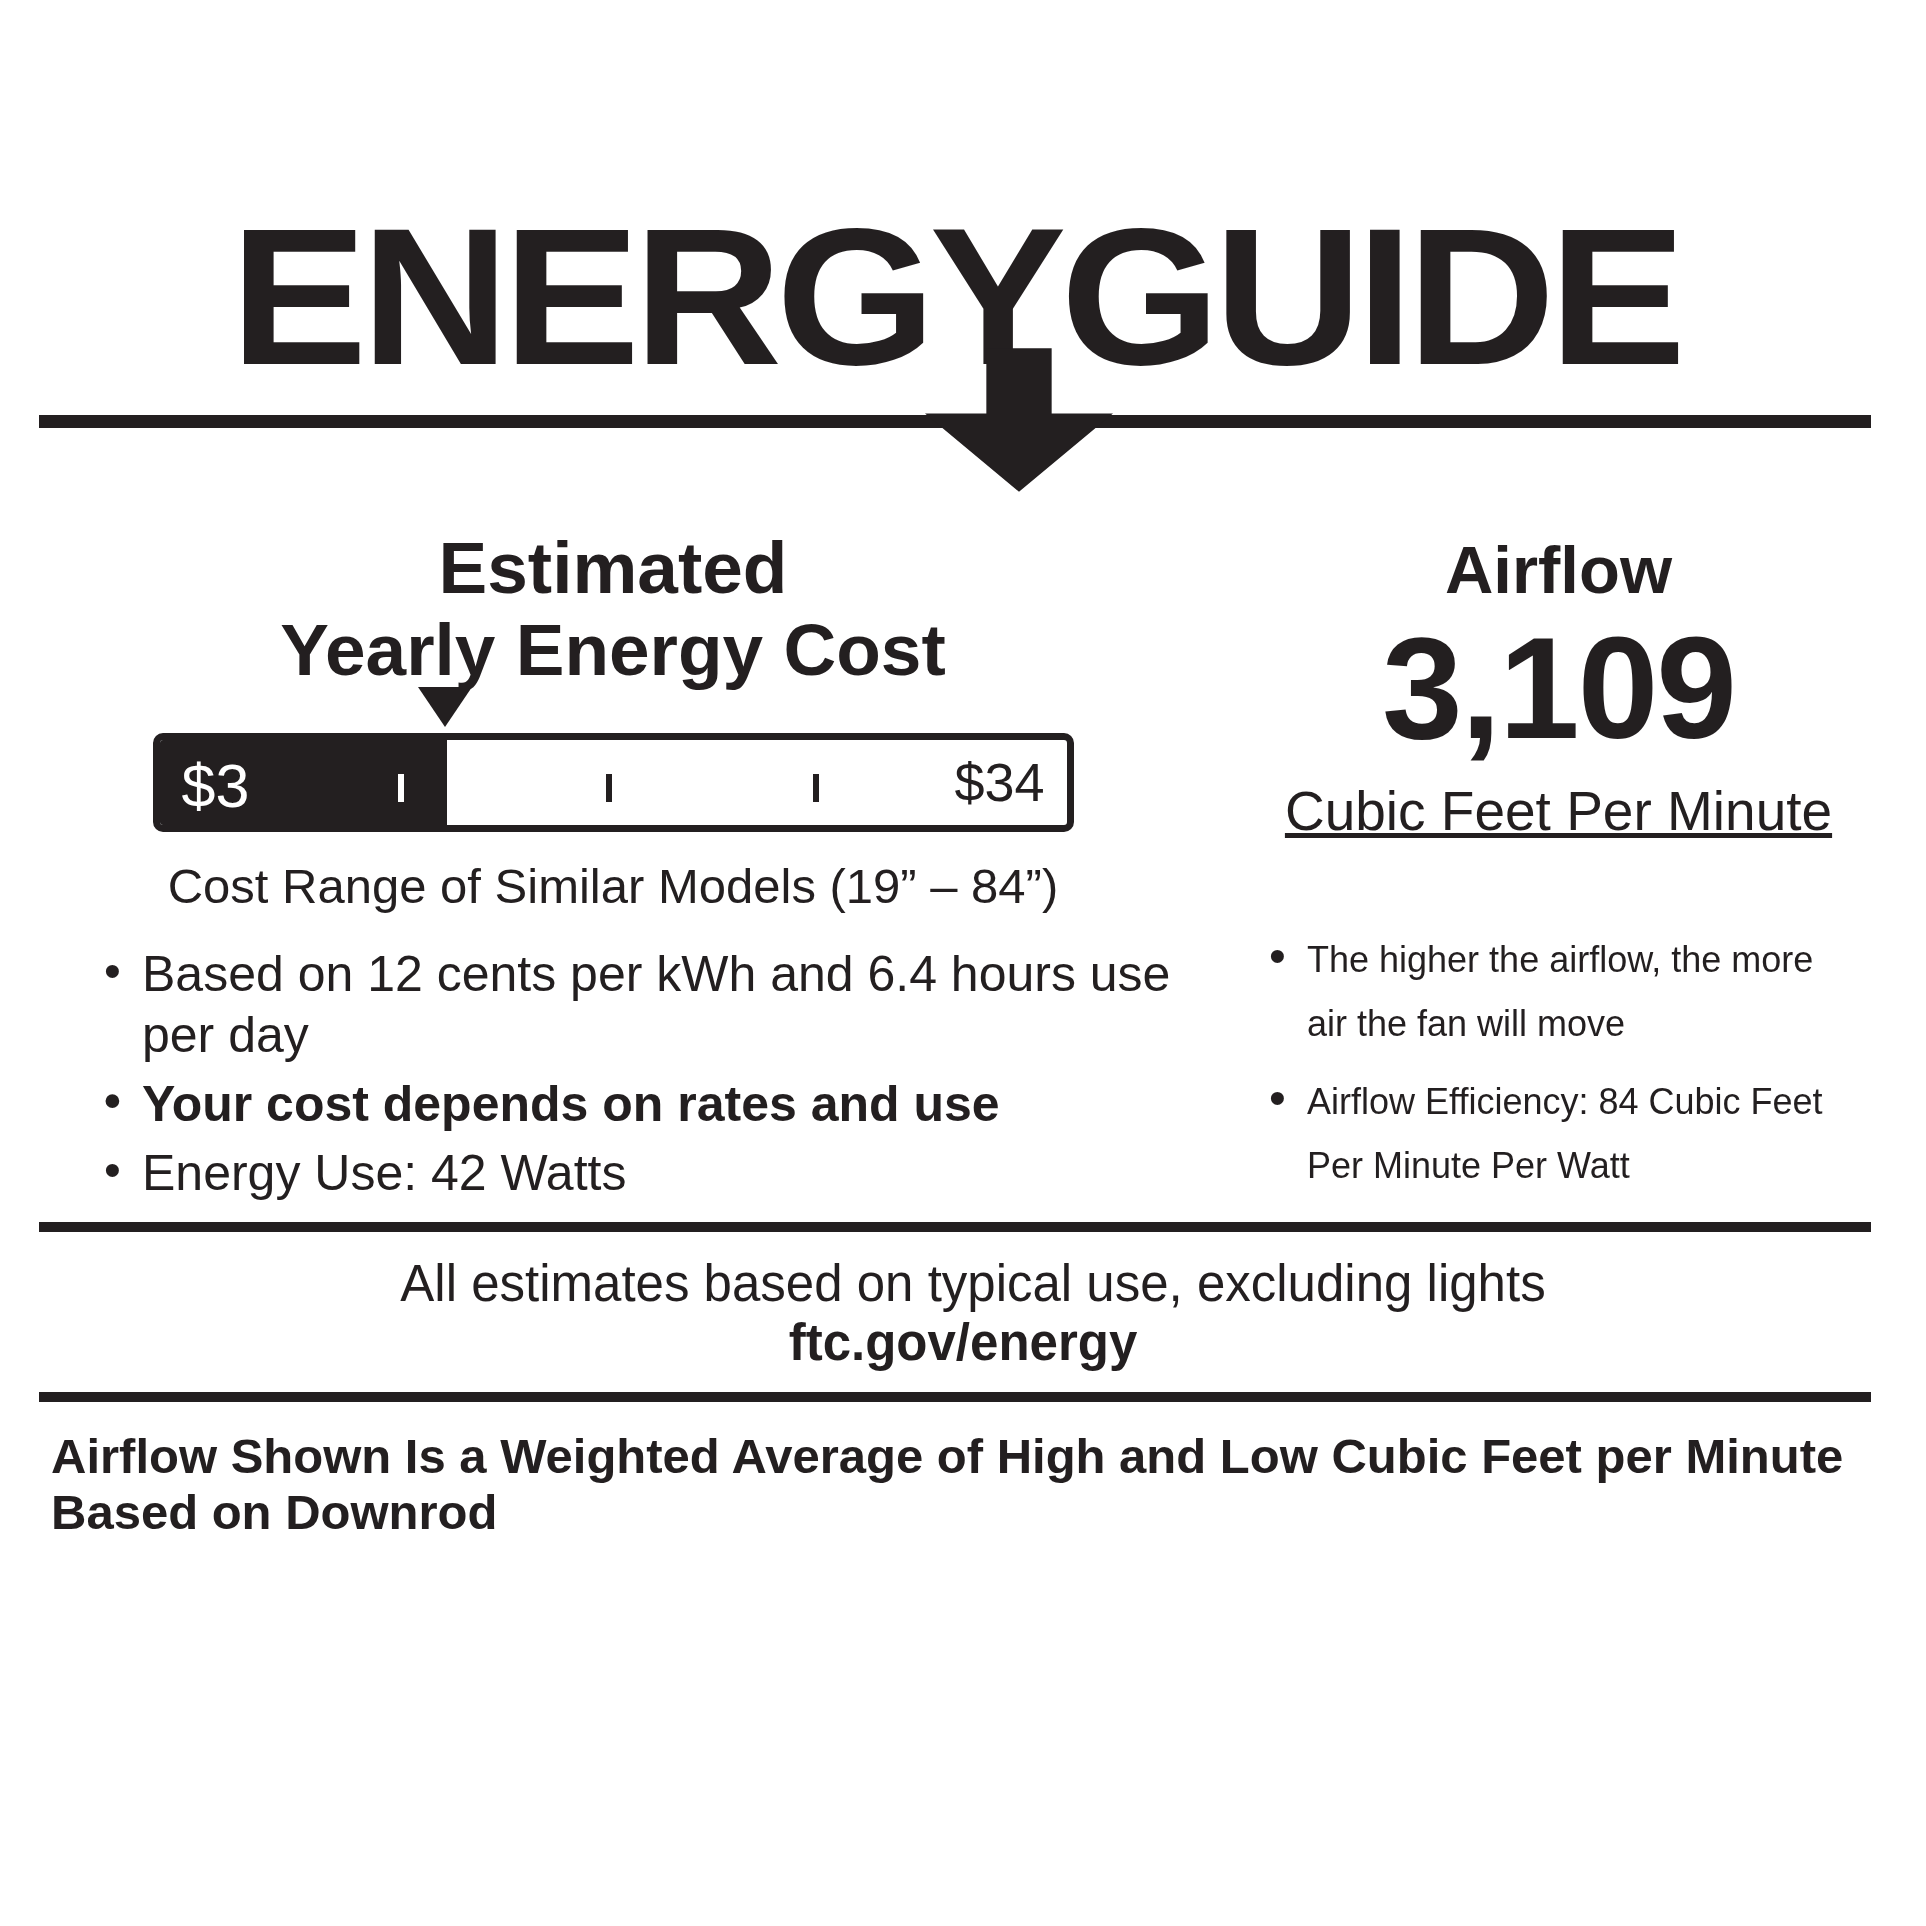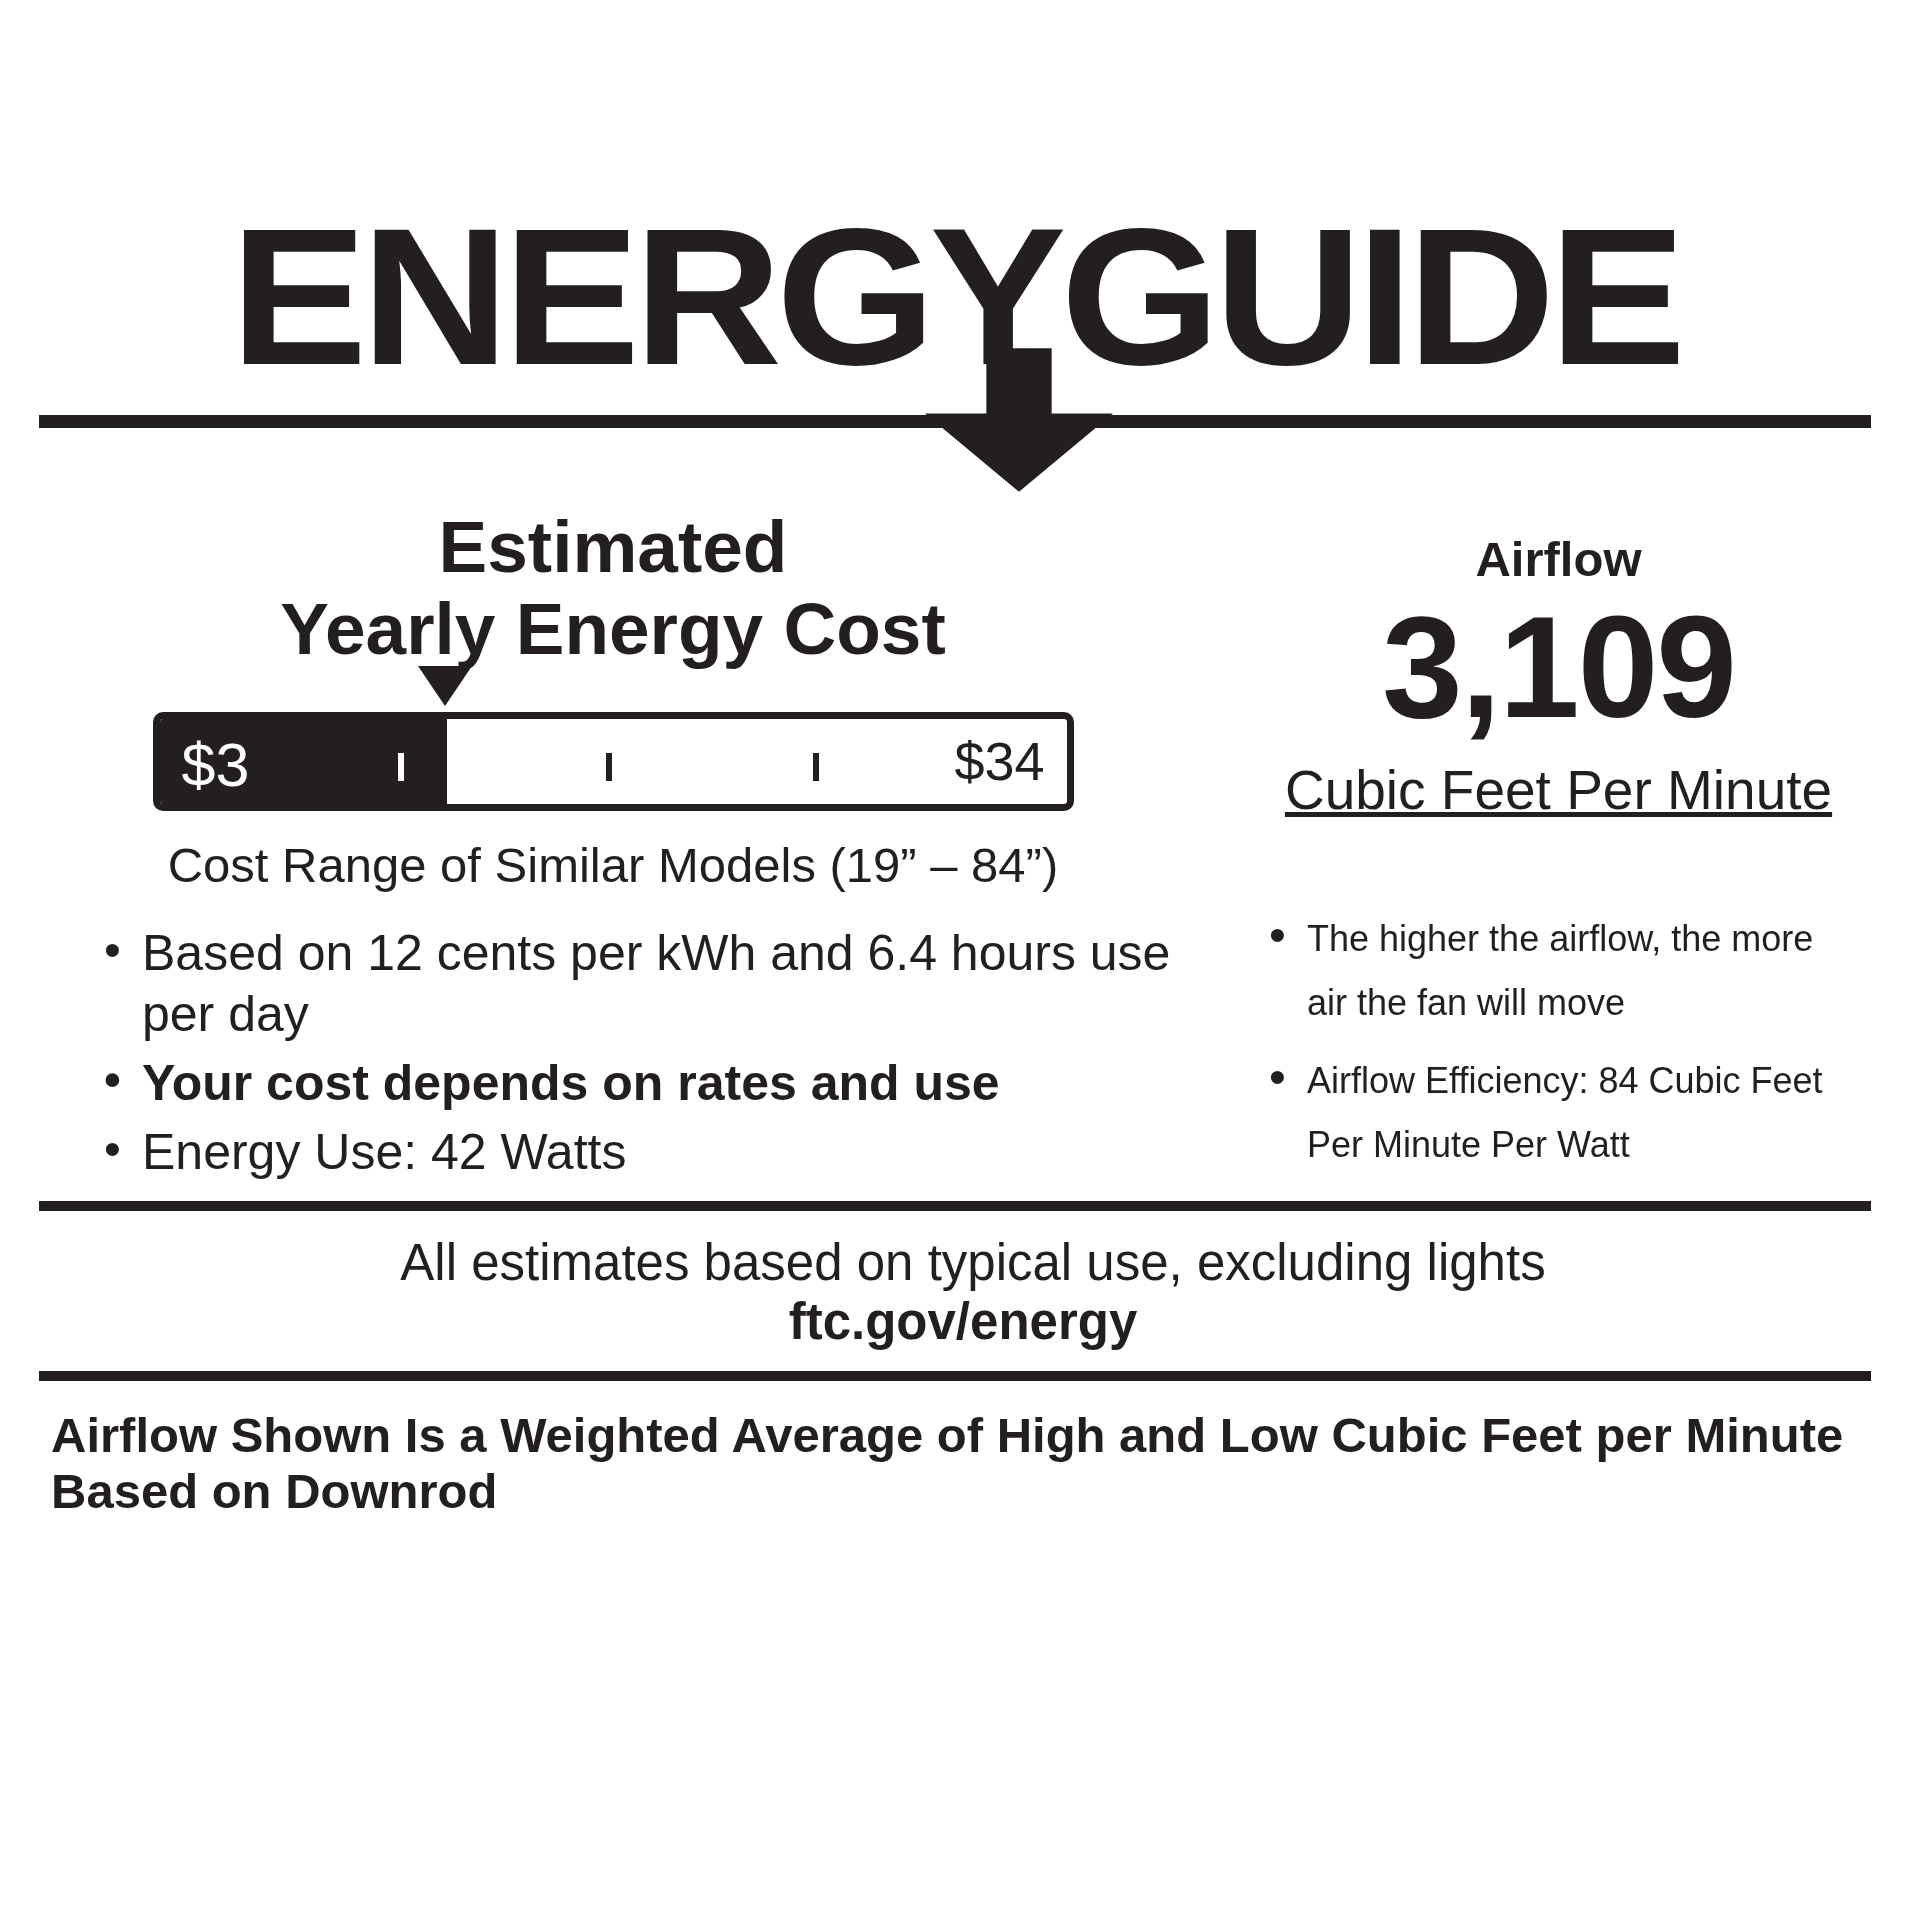--- a/index.html
+++ b/index.html
@@ -181,21 +181,21 @@
     left: -38px;
     top: -4px;
     font-size: 48px;
   }
   ul.bullets li.bold { font-weight: bold; }
 
   
   .airflow-title {
     text-align: center;
     font-weight: bold;
-    font-size: 49px;
+    font-size: 67px;
     color: #231f20;
     margin-top: 77px;
   }
   .airflow-value {
     text-align: center;
     font-weight: bold;
     font-size: 145px;
     line-height: 149px;
     color: #231f20;
     margin-top: 6px;

